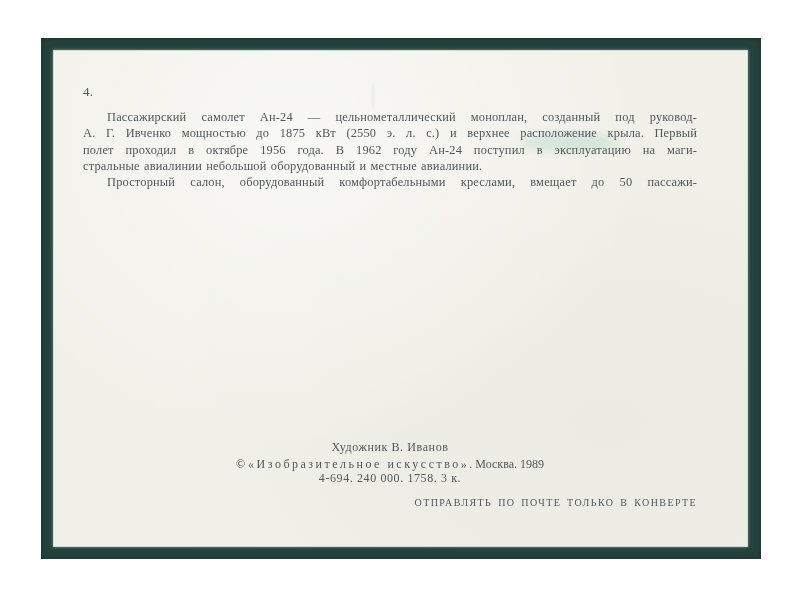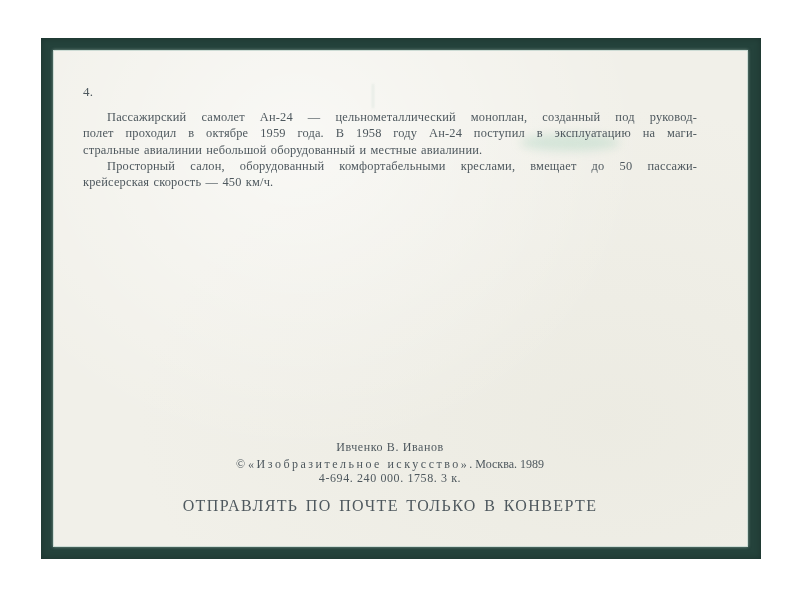--- a/index.html
+++ b/index.html
@@ -74,21 +74,21 @@
     left: 29px;
     top: 386px;
     width: 614px;
     text-align: center;
   }
   .l1 { font-size: 12px; line-height: 20px; letter-spacing: 0.6px; }
   .artist-name { }
   .l2 { font-size: 12px; line-height: 14px; }
   .publisher { letter-spacing: 2.5px; }
   .l3 { font-size: 12px; line-height: 14px; letter-spacing: 0.6px; }
-  .l4 { font-size: 16px; letter-spacing: 1.4px; margin-top: 12px; word-spacing: 2px; }
+  .l4 { font-size: 10px; letter-spacing: 1.4px; margin-top: 12px; word-spacing: 2px; text-align: right; }
   
   .smudge {
     position: absolute;
     left: 466px;
     top: 83px;
     width: 100px;
     height: 17px;
     background: rgba(150, 202, 176, 0.32);
     border-radius: 50%;
     filter: blur(5px);
@@ -113,34 +113,34 @@
     <div class="card">
 
       <div class="scratch"></div>
       <div class="smudge"></div>
 
       <div class="page-number">4.</div>
 
       <div class="body-text">
         <p class="para">
           <span class="line indent">Пассажирский самолет Ан-24 — цельнометаллический моноплан, созданный под руковод-</span>
-          <span class="line">полет проходил в октябре 1959 года. В 1958 году Ан-24 поступил в эксплуатацию на маги-</span>
+          <span class="line">А. Г. Ивченко мощностью до 1875 кВт (2550 э. л. с.) и верхнее расположение крыла. Первый</span>
+          <span class="line">полет проходил в октябре 1956 года. В 1962 году Ан-24 поступил в эксплуатацию на маги-</span>
           <span class="line last">стральные авиалинии небольшой оборудованный и местные авиалинии.</span>
         </p>
         <p class="para">
           <span class="line indent">Просторный салон, оборудованный комфортабельными креслами, вмещает до 50 пассажи-</span>
         </p>
         <p class="para">
-          <span class="line last">крейсерская скорость — 450 км/ч.</span>
         </p>
       </div>
 
       <div class="colophon">
         <div class="l1">
-          <span>Ивченко</span>
+          <span>Художник</span>
           <span class="artist-name">В. Иванов</span>
         </div>
         <div class="l2">
           <span>©</span>
           <span class="publisher">«Изобразительное искусство»</span><span>. Москва. 1989</span>
         </div>
         <div class="l3">4-694. 240 000. 1758. 3 к.</div>
         <div class="l4">ОТПРАВЛЯТЬ ПО ПОЧТЕ ТОЛЬКО В КОНВЕРТЕ</div>
       </div>
 

